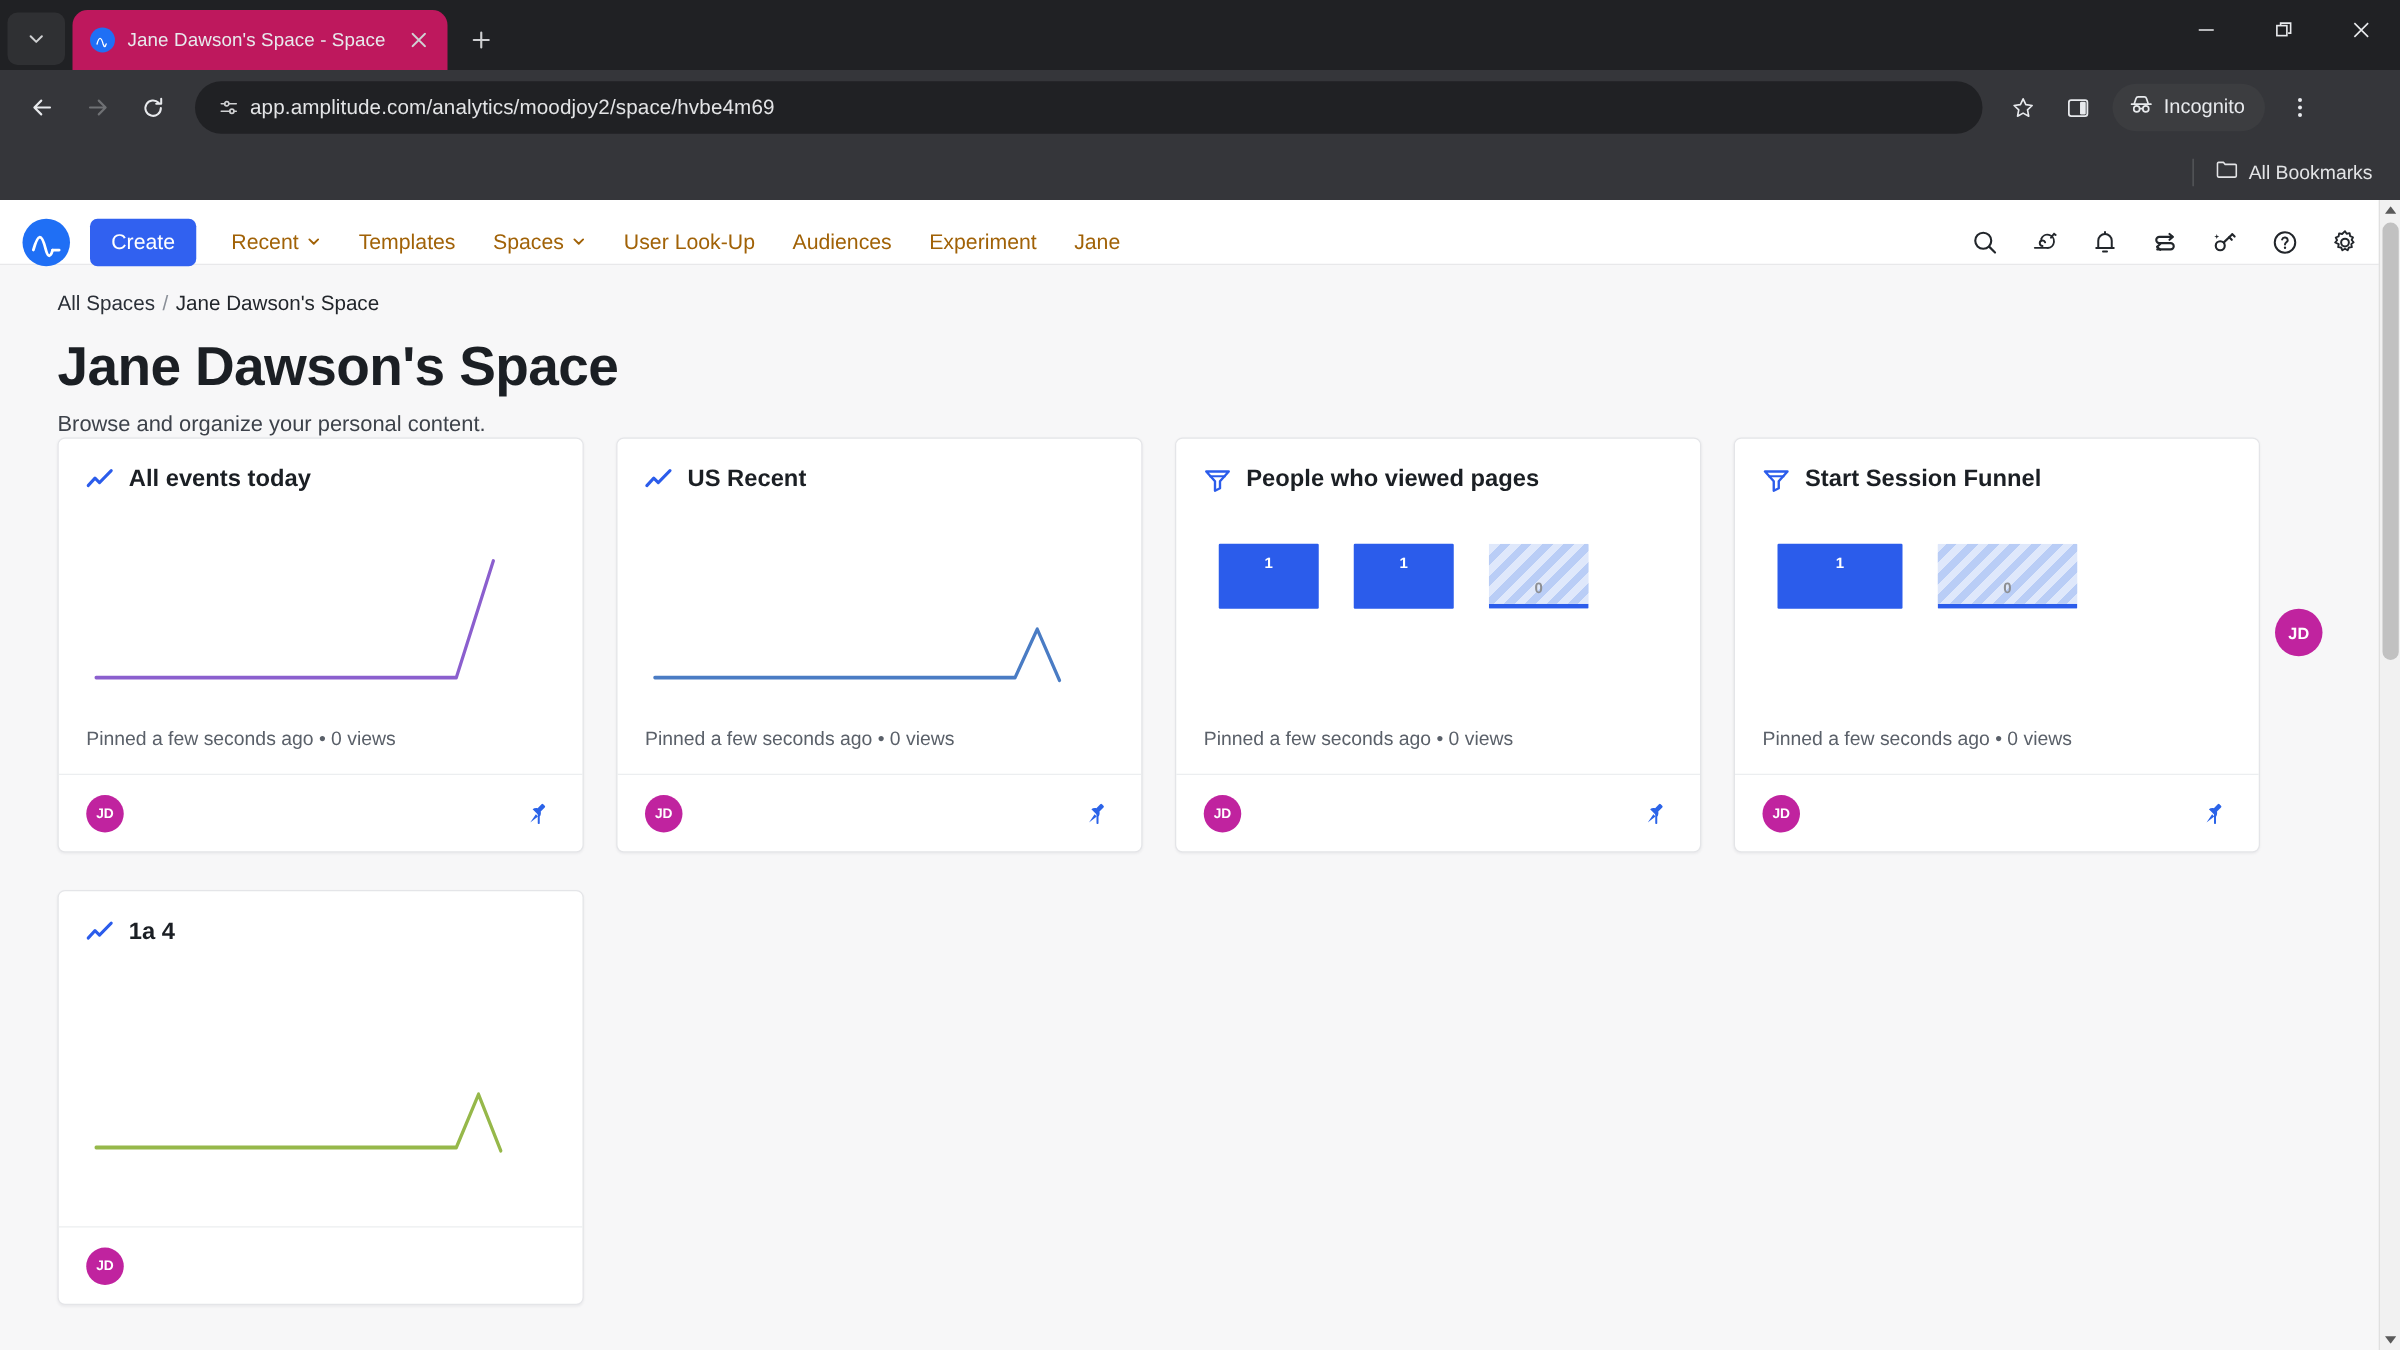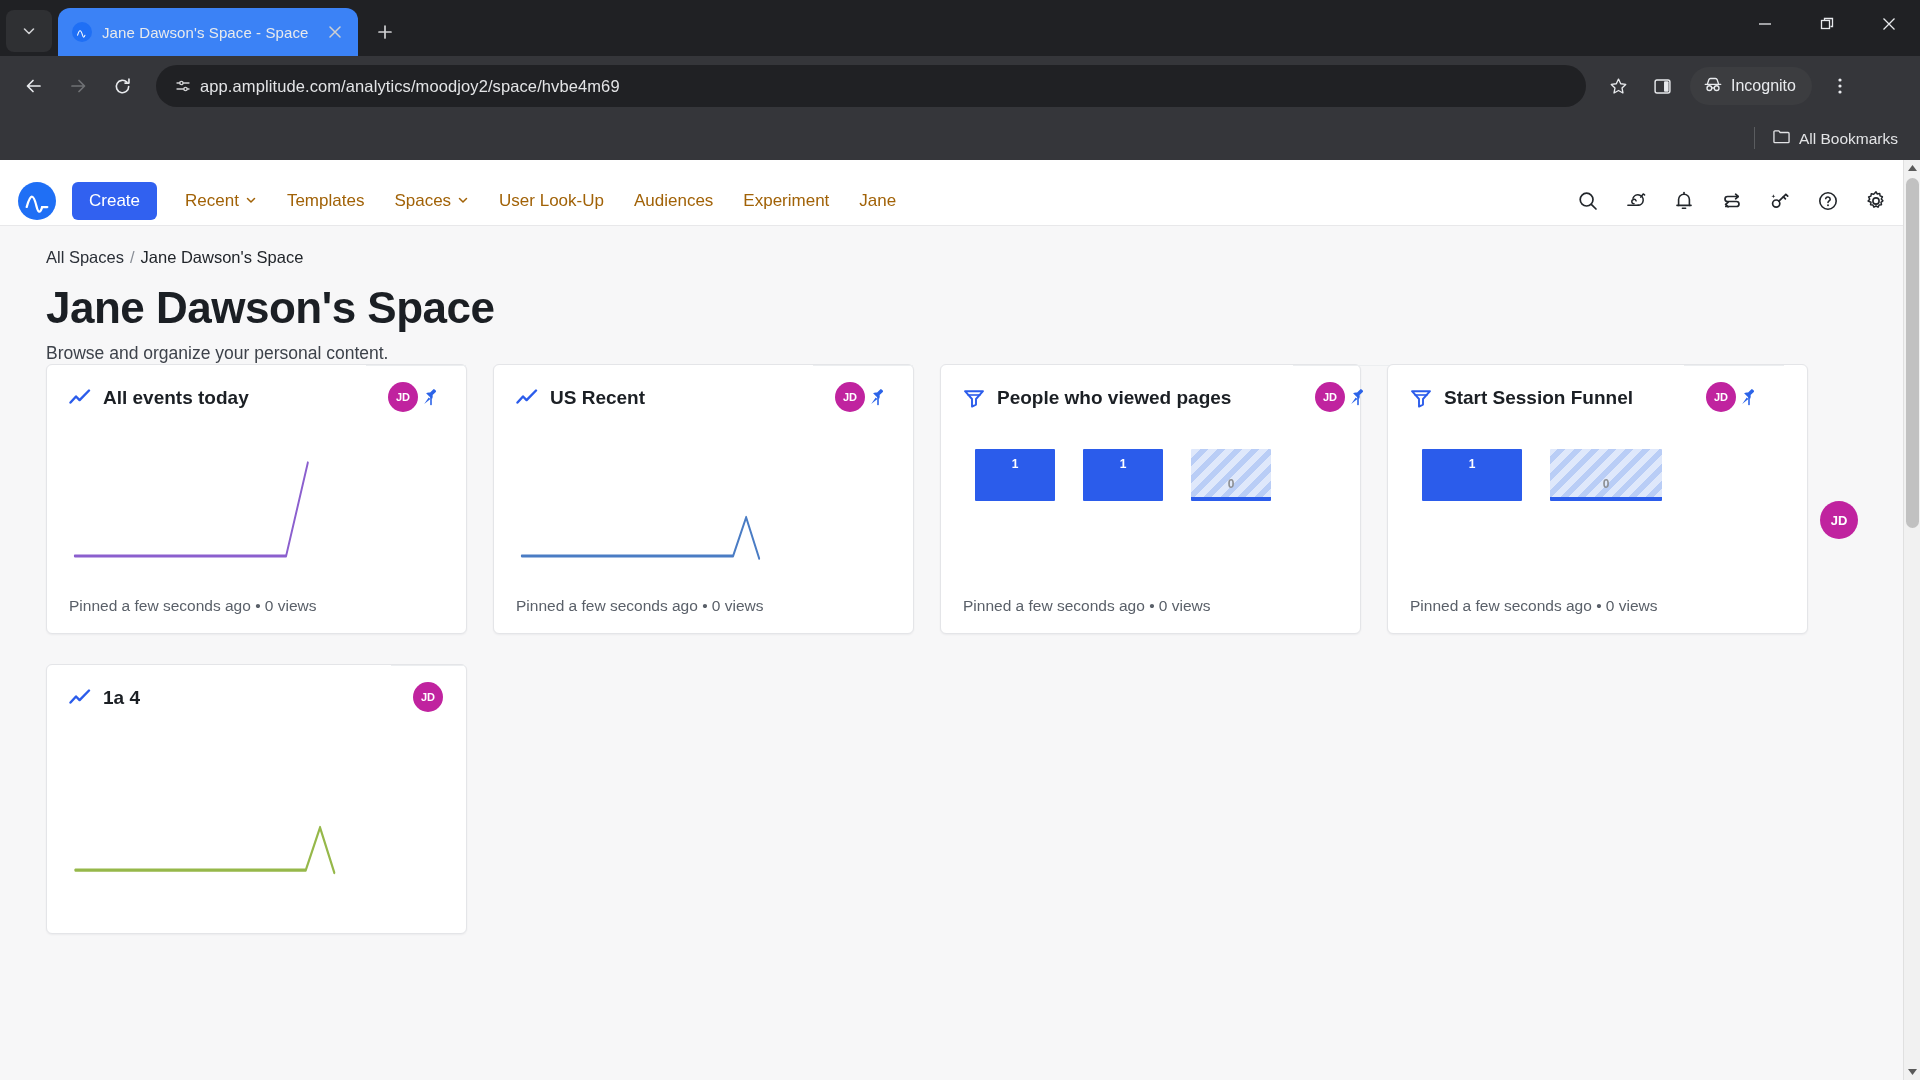--- a/index.html
+++ b/index.html
@@ -17,21 +17,21 @@
     height: 56px; background: #202124;
     display: flex; align-items: flex-end; padding-left: 6px; position: relative;
   }
   .tab-list-btn {
     width: 46px; height: 42px; margin-bottom: 4px; border-radius: 8px;
     background: #2f3033; display: flex; align-items: center; justify-content: center;
     color: #cfd0d2;
   }
   .tab {
     height: 48px; min-width: 300px; max-width: 330px;
-    background: #3b82f6; border-radius: 12px 12px 0 0;
+    background: #be185d; border-radius: 12px 12px 0 0;
     display: flex; align-items: center; gap: 10px;
     padding: 0 12px 0 14px; margin-left: 6px; position: relative;
   }
   .tab-favicon {
     width: 20px; height: 20px; border-radius: 50%;
     background: #1f6ff5; display: flex; align-items: center; justify-content: center;
     flex: 0 0 auto;
   }
   .tab-title {
     color: #e8eaed; font-size: 15px; white-space: nowrap; overflow: hidden;
@@ -68,21 +68,21 @@
     height: 44px; background: #35363a; display:flex; align-items:center; justify-content:flex-end;
     padding-right: 14px; gap: 10px;
   }
   .bm-sep { width:1px; height: 22px; background:#5a5c5f; }
   .bm-all { display:flex; align-items:flex-end; gap:9px; color:#e3e4e6; font-size: 15.5px; padding: 5px 8px; border-radius:6px; }
 
   
   .viewport { flex: 1 1 auto; background: #f7f7f8; position: relative; overflow: hidden; }
 
   .app-header {
-    height: 66px; background: #ffffff; display:flex; align-items:center;
+    height: 52px; background: #ffffff; display:flex; align-items:center;
     padding: 16px 22px 0 18px; border-bottom: 1px solid #e8e8ea;
   }
   .logo {
     width: 38px; height: 38px; border-radius: 50%; background: #1f6ff5;
     display:flex; align-items:center; justify-content:center; flex:0 0 auto;
   }
   .create-btn {
     background: #3161f0; color:#fff; font-size: 17px; font-weight: 400;
     padding: 9px 17px; border-radius: 6px; margin-left: 16px; white-space: nowrap;
   }
@@ -113,21 +113,21 @@
   .avatar-top {
     position:absolute; right: 62px; top: 275px;
     width: 38px; height: 38px; border-radius:50%;
     background: #c0239f; color:#fff; font-size: 13px; font-weight:700;
     display:flex; align-items:center; justify-content:center;
   }
 
   .card-grid { display:flex; gap: 26px; flex-wrap: wrap; }
   .card {
     width: 421px; background:#fff; border:1px solid #e4e5e8; border-radius: 6px;
-    display:flex; flex-direction: row; box-shadow: 0 1px 2px rgba(16,24,40,.05);
+    display:flex; flex-direction: column; box-shadow: 0 1px 2px rgba(16,24,40,.05);
   }
   .card-body { padding: 22px 22px 0 22px; display:flex; flex-direction:column; height: 268px; }
   .card-head { display:flex; align-items:center; gap: 12px; }
   .card-type-icon { width:22px; height:22px; display:flex; align-items:center; justify-content:center; flex:0 0 auto; }
   .card-title { font-size: 19px; color:#1b1f24; font-weight: 600; white-space:nowrap; overflow:hidden; text-overflow:ellipsis; }
   .card-chart { flex:1 1 auto; position:relative; margin-top: 6px; }
   .card-meta { font-size: 15.5px; color:#5a6069; padding-bottom: 18px; }
   .card-footer {
     border-top: 1px solid #eceef0; height: 62px; display:flex; align-items:center;
     justify-content: space-between; padding: 0 22px;

